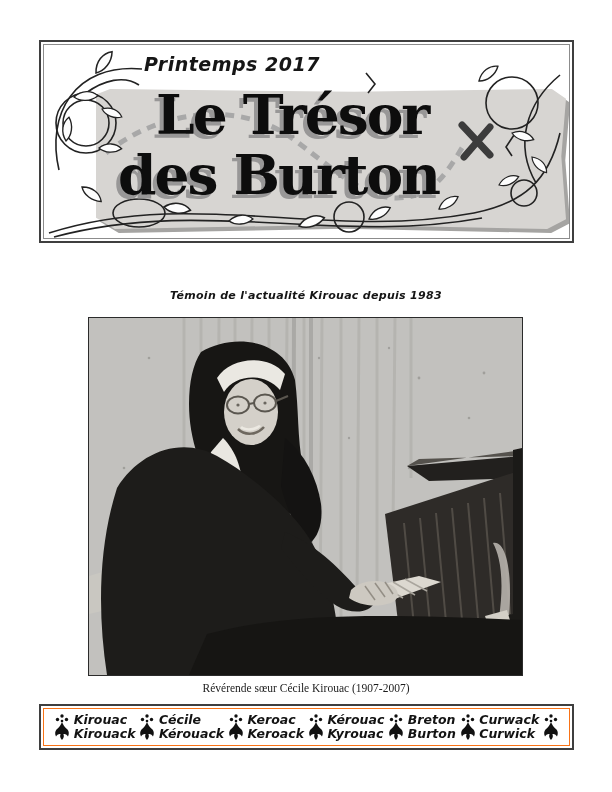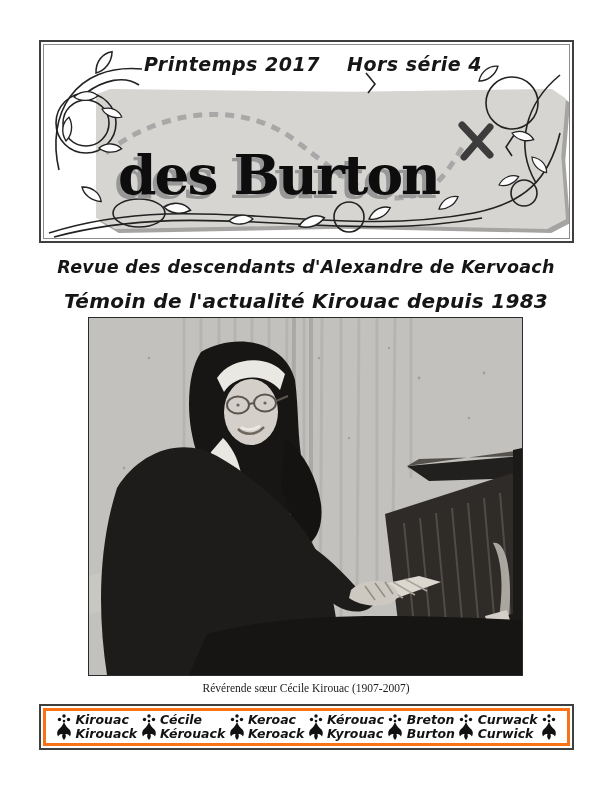--- a/index.html
+++ b/index.html
@@ -24,33 +24,33 @@
   .title-l1,.title-l2{position:absolute;z-index:4;font-family:"DejaVu Serif",serif;font-weight:bold;
       color:#0d0d0d;font-size:55px;line-height:1;letter-spacing:-2px;
       text-shadow:-4px 4px 0 #989797;}
   .title-l1{left:112px;top:42px;}
   .title-l2{left:74px;top:102px;}
 
   
   .subtitle1,.subtitle2{position:absolute;left:0;width:612px;text-align:center;
       font-family:"DejaVu Sans",sans-serif;font-style:italic;font-weight:bold;color:#151515;}
   .subtitle1{top:257px;font-size:17.5px;letter-spacing:.3px;}
-  .subtitle2{top:289px;font-size:20px;letter-spacing:.3px;}
+  .subtitle2{top:289px;font-size:11px;letter-spacing:.3px;}
 
   
   .photo-frame{position:absolute;left:88px;top:317px;width:435px;height:359px;
       border:1px solid #2b2b2b;box-sizing:border-box;background:#c2c1be;}
   .photo-frame svg{display:block;}
   .caption{position:absolute;left:0;top:682px;width:612px;text-align:center;
       font-family:"Liberation Serif",serif;font-size:11.5px;color:#1c1c1c;}
 
   
   .footer-box{position:absolute;left:39px;top:704px;width:535px;height:46px;
       border:2px solid #3f3f3f;box-sizing:border-box;background:#fff;}
-  .banner-inner{position:absolute;inset:2px;border:3px solid #f97316;
+  .banner-inner{position:absolute;inset:2px;border:1px solid #f97316;
       display:flex;align-items:center;justify-content:space-between;padding:0 10px;box-sizing:border-box;}
   .pair{font-family:"DejaVu Sans",sans-serif;font-style:italic;font-weight:bold;
       font-size:12.5px;line-height:1.15;color:#131313;white-space:nowrap;}
   .ermine{flex:0 0 auto;}
 </style>
 </head>
 <body>
 
 <div class="page">
 
@@ -100,26 +100,25 @@
           <use href="#lf" transform="translate(325,174) rotate(-15) scale(0.9)"></use>
           <use href="#lf" transform="translate(395,164) rotate(-20) scale(0.85)"></use>
           <use href="#lf" transform="translate(435,36) rotate(-25) scale(0.9)"></use>
           <use href="#lf" transform="translate(468,88) rotate(30) scale(0.85)"></use>
           <use href="#lf" transform="translate(488,112) rotate(60) scale(0.8)"></use>
           <use href="#lf" transform="translate(455,140) rotate(-10) scale(0.8)"></use>
         </g>
       </svg>
 
       <div class="season">Printemps 2017</div>
-      <div class="issue">Hors série 4</div>
+      <div class="title-l1">Le Trésor</div>
       <div class="title-l2">des Burton</div>
     </div>
   </div>
 
-  <div class="subtitle1">Revue des descendants d'Alexandre de Kervoach</div>
   <div class="subtitle2">Témoin de l'actualité Kirouac depuis 1983</div>
 
   <div class="photo-frame">
     <svg width="433" height="357" viewBox="0 0 433 357">
 
       <rect x="0" y="0" width="433" height="357" fill="#c2c1be"></rect>
       <g stroke="#abaaa6" stroke-width="3" opacity="0.55">
         <line x1="95" y1="0" x2="95" y2="330"></line>
           <line x1="112" y1="0" x2="112" y2="330"></line>
         <line x1="130" y1="0" x2="128" y2="330"></line>

